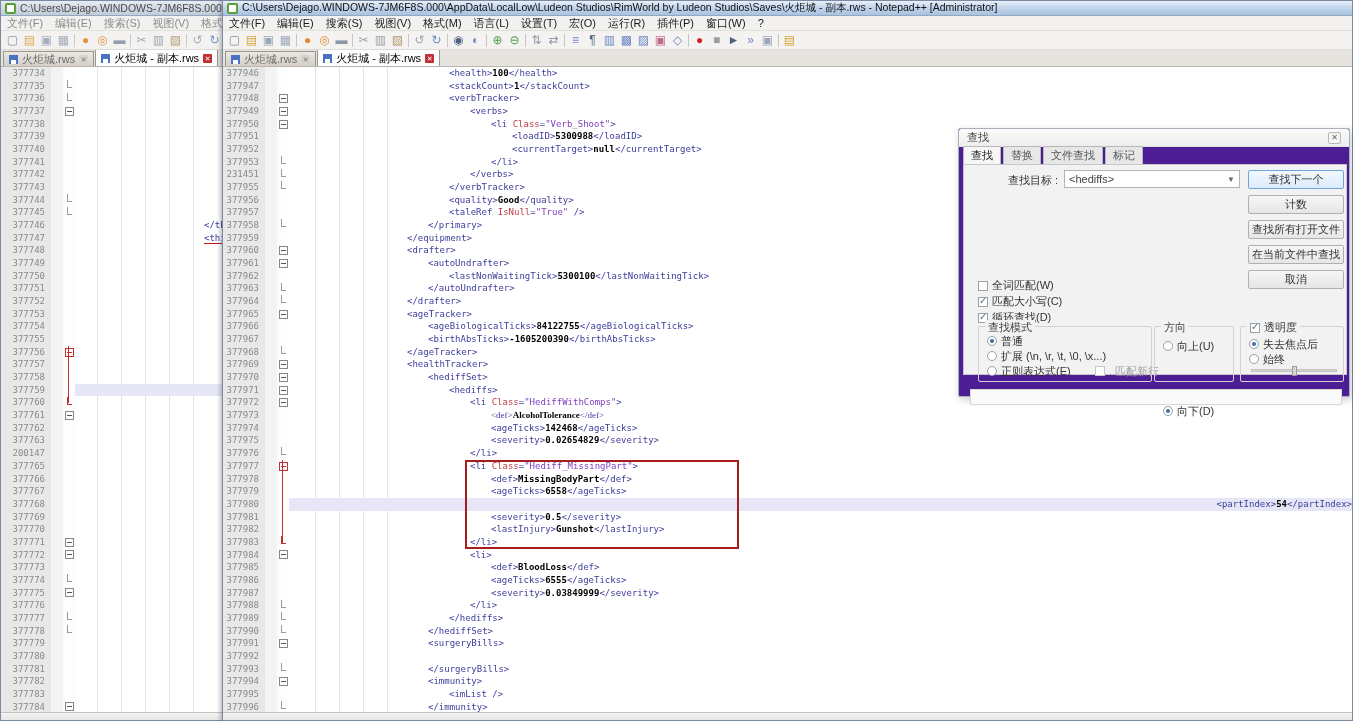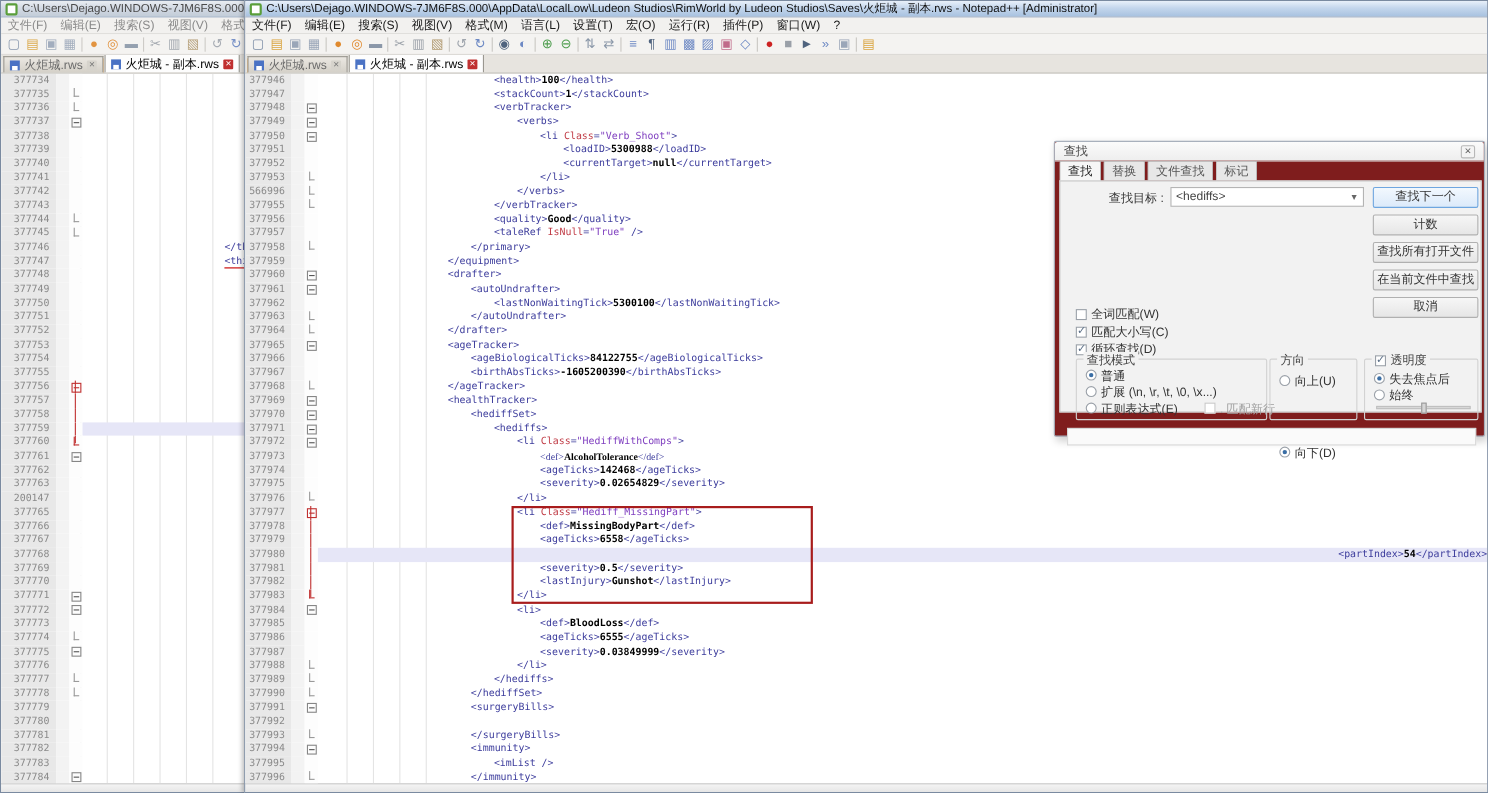--- a/index.html
+++ b/index.html
@@ -64,21 +64,21 @@
   .fbox::after { content:""; position:absolute; left:1px; right:1px; top:3px; height:1px; background:#555; }
   .fbox.red { border-color:#c03030; } .fbox.red::after { background:#c03030; }
   .fend { width:5px; height:8px; border-left:1px solid #9a9a9a; border-bottom:1px solid #9a9a9a;
           margin-top:-4px; }
   .fend.red { border-color:#c03030; }
   .frline { position:absolute; left:5px; top:0; bottom:0; width:1px; background:#c03030; }
   .red-rect { position:absolute; border:2px solid #a81c1c; z-index:6; pointer-events:none; }
   .hstrip { flex:0 0 8px; background:linear-gradient(#f4f4f4,#e6e6e6); border-top:1px solid #c2c2c2; }
   
   #find-dialog { position:absolute; left:958px; top:128px; width:392px; height:269px;
-                 background:#7f1d1d; border:1px solid #a8b0bc; border-radius:2px; z-index:50;
+                 background:#4c1d95; border:1px solid #a8b0bc; border-radius:2px; z-index:50;
                  box-shadow:2px 3px 8px rgba(0,0,0,.2); font-size:11px; color:#333; }
   .fd-title { height:18px; display:flex; align-items:center; padding:0 8px;
               background:linear-gradient(#fbfbfb,#eeeeee); border-bottom:1px solid #e2e2e2;
               border-radius:2px 2px 0 0; font-size:11px; color:#444; }
   .fd-close { margin-left:auto; width:13px; height:12px; border:1px solid #b8b8b8; background:#f4f4f4;
               font-size:8px; line-height:10px; text-align:center; color:#666; border-radius:2px; }
   .fd-tabs { display:flex; align-items:flex-end; height:17px; padding-left:4px; }
   .fd-tab { padding:1px 7px 1px; border:1px solid #b8b8b8; border-bottom:none; margin-right:2px;
             background:#e7e7e7; color:#555; font-size:11px; border-radius:2px 2px 0 0; }
   .fd-tab.active { background:#f6f6f6; color:#222; position:relative; top:1px; padding-bottom:2px; }
@@ -673,21 +673,21 @@
       </div>
       <div class="code-line">
         <span class="ln">377953</span>
         <span class="bm"></span>
         <span class="fm">
           <span class="fend"></span>
         </span>
         <span class="tx" style="padding-left: 202px;"><span class="tk-t">&lt;/li&gt;</span></span>
       </div>
       <div class="code-line">
-        <span class="ln">566996</span>
+        <span class="ln">231451</span>
         <span class="bm"></span>
         <span class="fm">
           <span class="fend"></span>
         </span>
         <span class="tx" style="padding-left: 181px;"><span class="tk-t">&lt;/verbs&gt;</span></span>
       </div>
       <div class="code-line">
         <span class="ln">377955</span>
         <span class="bm"></span>
         <span class="fm">

